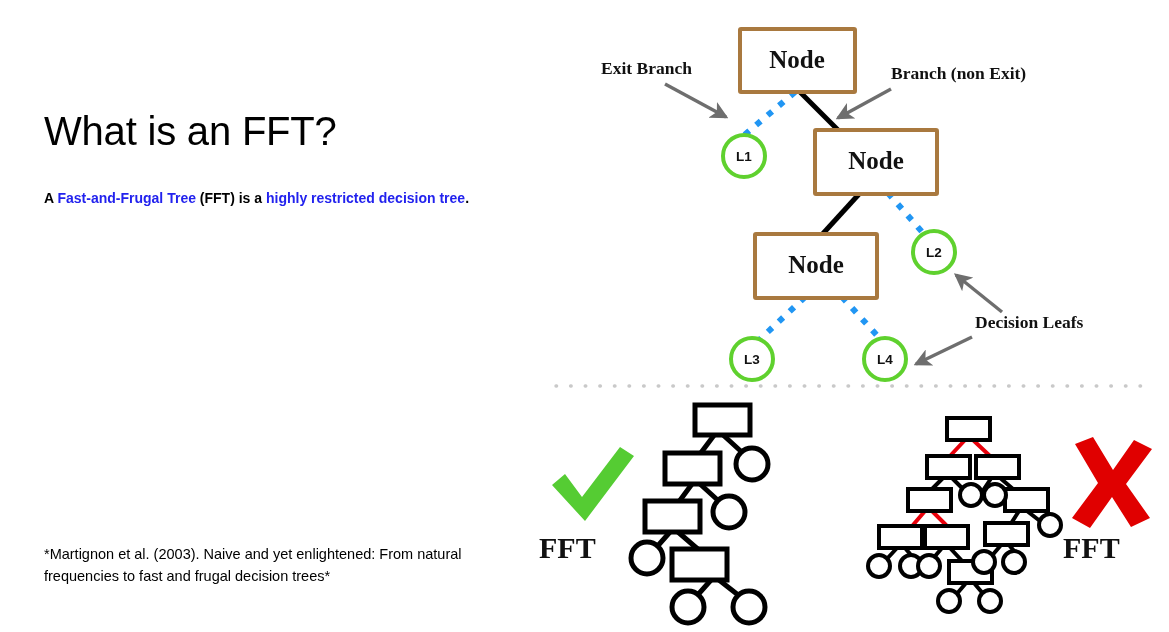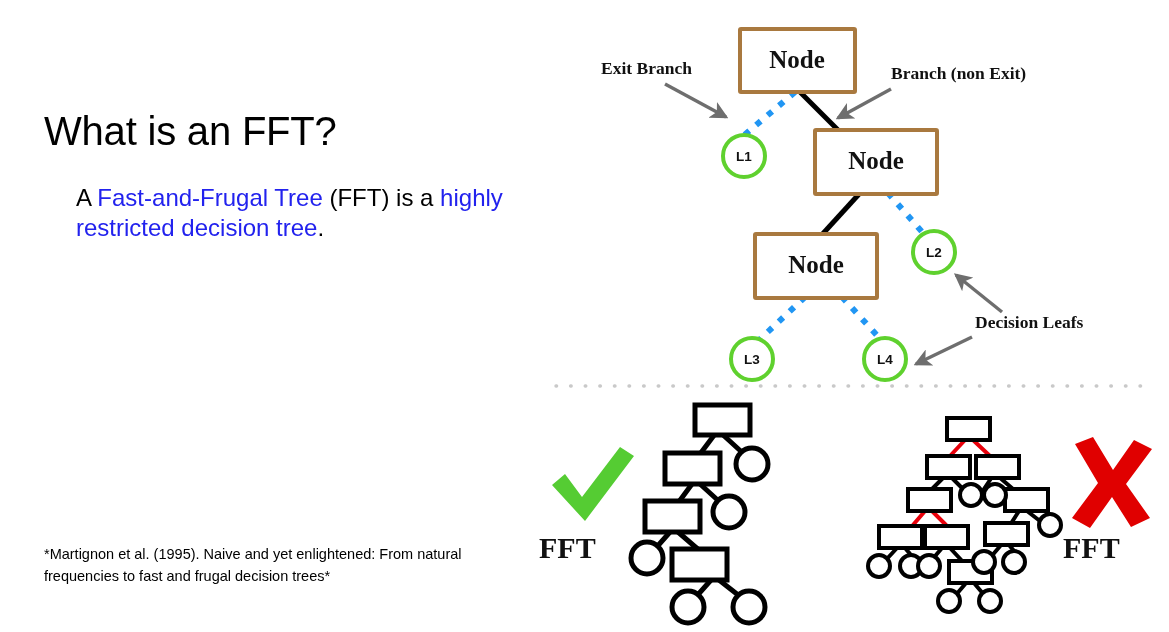--- a/index.html
+++ b/index.html
@@ -13,23 +13,22 @@
   #page-title{
     position:absolute;left:44px;top:93px;
     font-family:"Liberation Sans", sans-serif;
     font-size:40px;font-weight:400;color:#000000;letter-spacing:-0.2px;
     white-space:nowrap;
   }
 
   .body-para{
     position:absolute;left:44px;
     font-family:"Liberation Sans", sans-serif;
-    font-size:24px;line-height:30px;color:#000000;font-weight:400;
+    font-size:14px;line-height:30px;color:#000000;font-weight:700;
     width:460px;
-    margin-left:32px;
   }
   #para-definition{top:167px;}
   #para-rule{top:250px;}
   .hl{color:#2222EE;}
 
   #footnote{
     position:absolute;left:44px;top:527px;width:460px;
     font-family:"Liberation Sans", sans-serif;
     font-size:14.5px;line-height:22px;color:#000000;
   }
@@ -77,21 +76,21 @@
 
 <div class="panel-left">
 
   <div id="page-title">What is an FFT?</div>
 
   <div class="body-para" id="para-definition">
     <span>A </span><span class="hl">Fast-and-Frugal Tree</span><span> (FFT) is a </span><span class="hl">highly restricted decision tree</span><span>.</span>
   </div>
 
 
-  <div id="footnote">*Martignon et al. (1995). Naive and yet enlightened: From natural frequencies to fast and frugal decision trees*</div>
+  <div id="footnote">*Martignon et al. (2003). Naive and yet enlightened: From natural frequencies to fast and frugal decision trees*</div>
 </div>
 
 <svg class="diagram" viewBox="0 0 1169 632">
 
   <line class="branch-dotted" x1="795" y1="92" x2="742" y2="137"></line>
   <line class="branch-solid" x1="800" y1="92" x2="845" y2="137"></line>
 
   <line class="branch-solid" x1="860" y1="193" x2="818" y2="239"></line>
   <line class="branch-dotted" x1="888" y1="193" x2="930" y2="241"></line>
 

